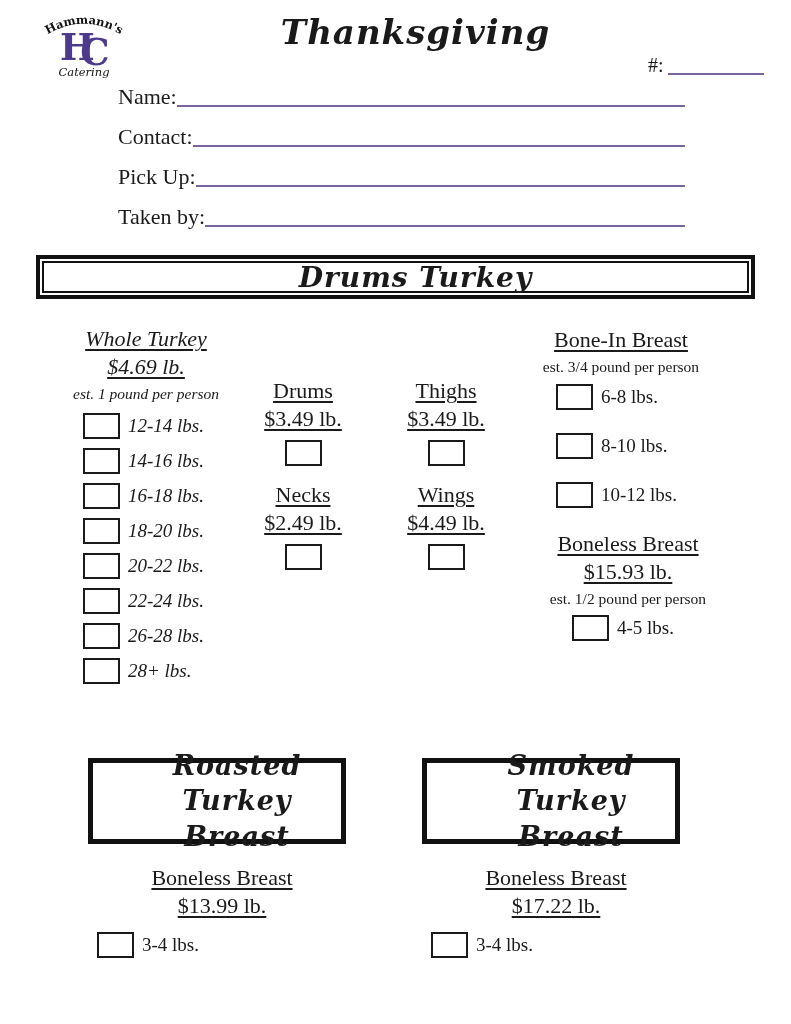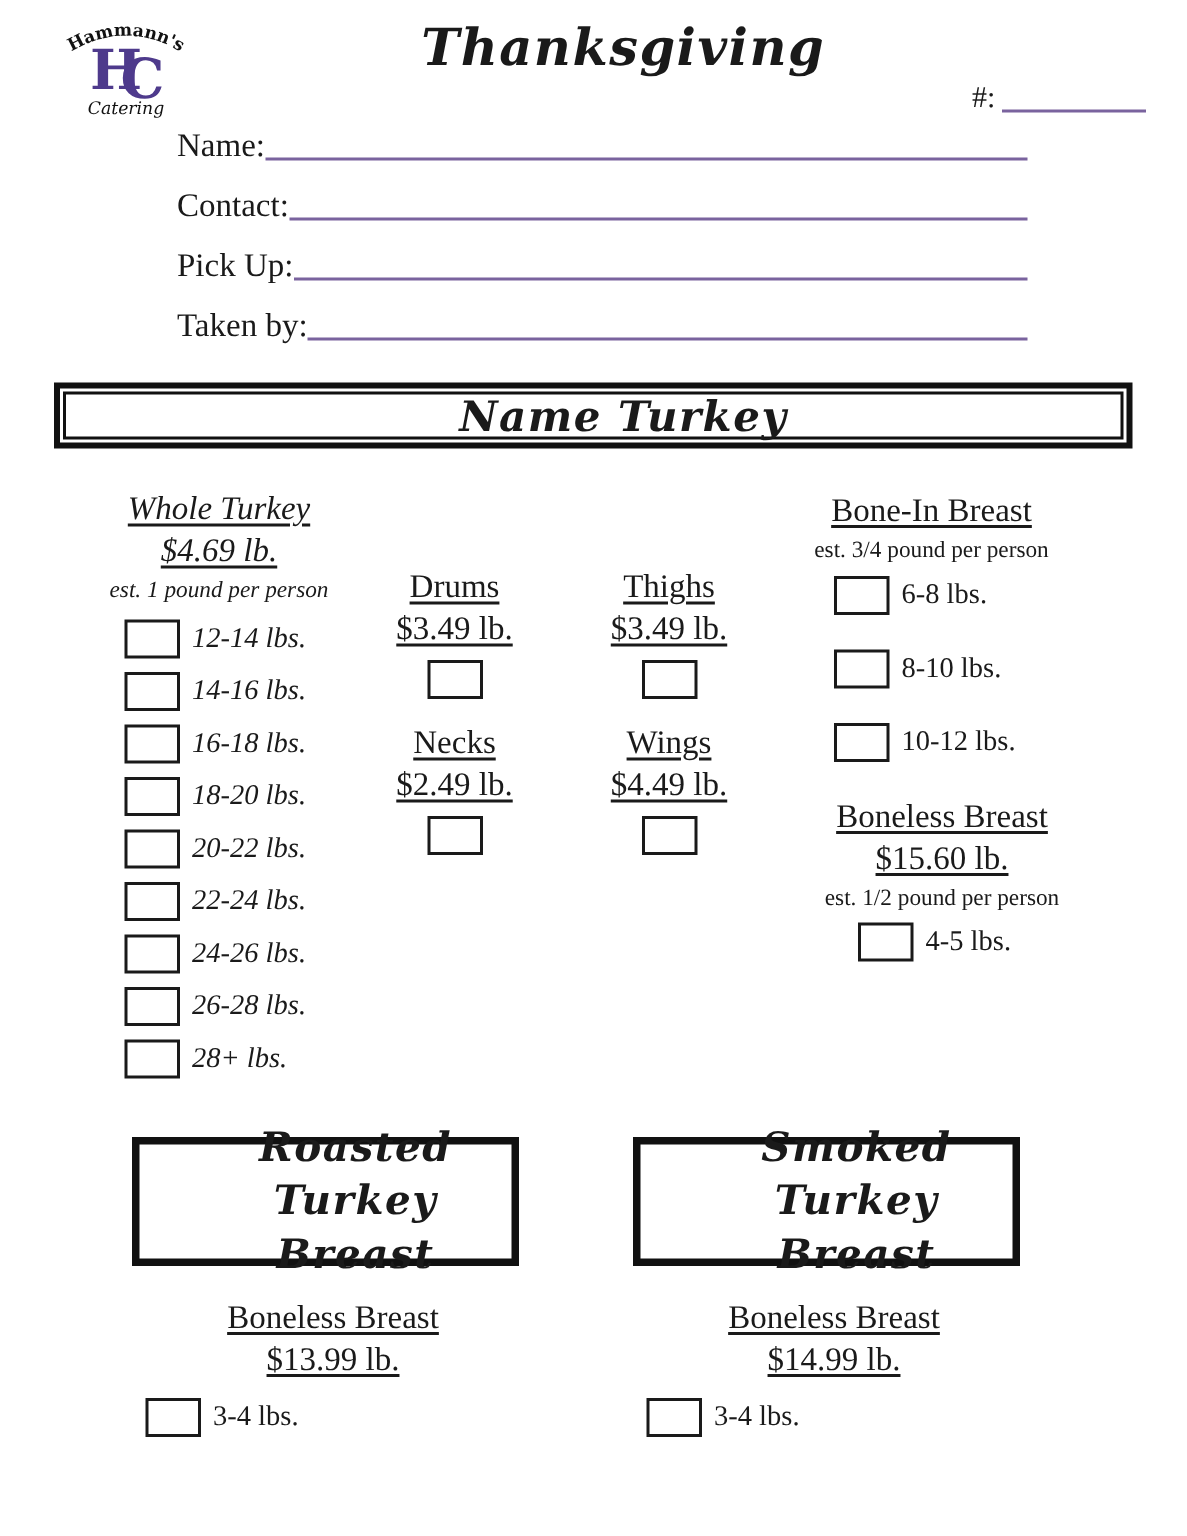--- a/index.html
+++ b/index.html
@@ -138,21 +138,21 @@
   <div class="abs field-row" style="top:160px">
     <span>Pick Up:</span>
     <span class="line"></span>
   </div>
   <div class="abs field-row" style="top:200px">
     <span>Taken by:</span>
     <span class="line"></span>
   </div>
 
   <div class="abs banner">
-    <div class="inner fancy">Name Turkey</div>
+    <div class="inner fancy">Drums Turkey</div>
   </div>
 
   <div class="abs col-whole">
     <div class="item-name">Whole Turkey</div>
     <div class="item-price">$4.69 lb.</div>
     <div class="item-est">est. 1 pound per person</div>
     <div class="opt-list">
       <div class="opt-row">
           <span class="checkbox"></span>
           <span class="opt-label">12-14 lbs.</span>
@@ -172,24 +172,20 @@
       <div class="opt-row">
           <span class="checkbox"></span>
           <span class="opt-label">20-22 lbs.</span>
         </div>
       <div class="opt-row">
           <span class="checkbox"></span>
           <span class="opt-label">22-24 lbs.</span>
         </div>
       <div class="opt-row">
           <span class="checkbox"></span>
-          <span class="opt-label">24-26 lbs.</span>
-        </div>
-      <div class="opt-row">
-          <span class="checkbox"></span>
           <span class="opt-label">26-28 lbs.</span>
         </div>
       <div class="opt-row">
           <span class="checkbox"></span>
           <span class="opt-label">28+ lbs.</span>
         </div>
     </div>
   </div>
 
   <div class="abs part-block" style="left:243px; top:377px">
@@ -227,21 +223,21 @@
         </div>
       <div class="opt-row">
           <span class="checkbox"></span>
           <span class="opt-label">10-12 lbs.</span>
         </div>
     </div>
   </div>
 
   <div class="abs col-boneless">
     <div class="item-name">Boneless Breast</div>
-    <div class="item-price">$15.60 lb.</div>
+    <div class="item-price">$15.93 lb.</div>
     <div class="item-est">est. 1/2 pound per person</div>
     <div class="opt-list">
       <div class="opt-row">
           <span class="checkbox"></span>
           <span class="opt-label">4-5 lbs.</span>
         </div>
     </div>
   </div>
 
   <div class="abs big-box fancy" style="left:88px; top:758px">
@@ -256,20 +252,20 @@
         <span class="opt-label">3-4 lbs.</span>
       </div>
   </div>
 
   <div class="abs big-box fancy" style="left:422px; top:758px">
     <div>Smoked Turkey</div>
     <div>Breast</div>
   </div>
   <div class="abs bottom-product" style="left:431px; top:864px">
     <div class="item-name">Boneless Breast</div>
-    <div class="item-price">$14.99 lb.</div>
+    <div class="item-price">$17.22 lb.</div>
     <div class="opt-row centered">
         <span class="checkbox"></span>
         <span class="opt-label">3-4 lbs.</span>
       </div>
   </div>
 
 </div>
 
 </body></html>

